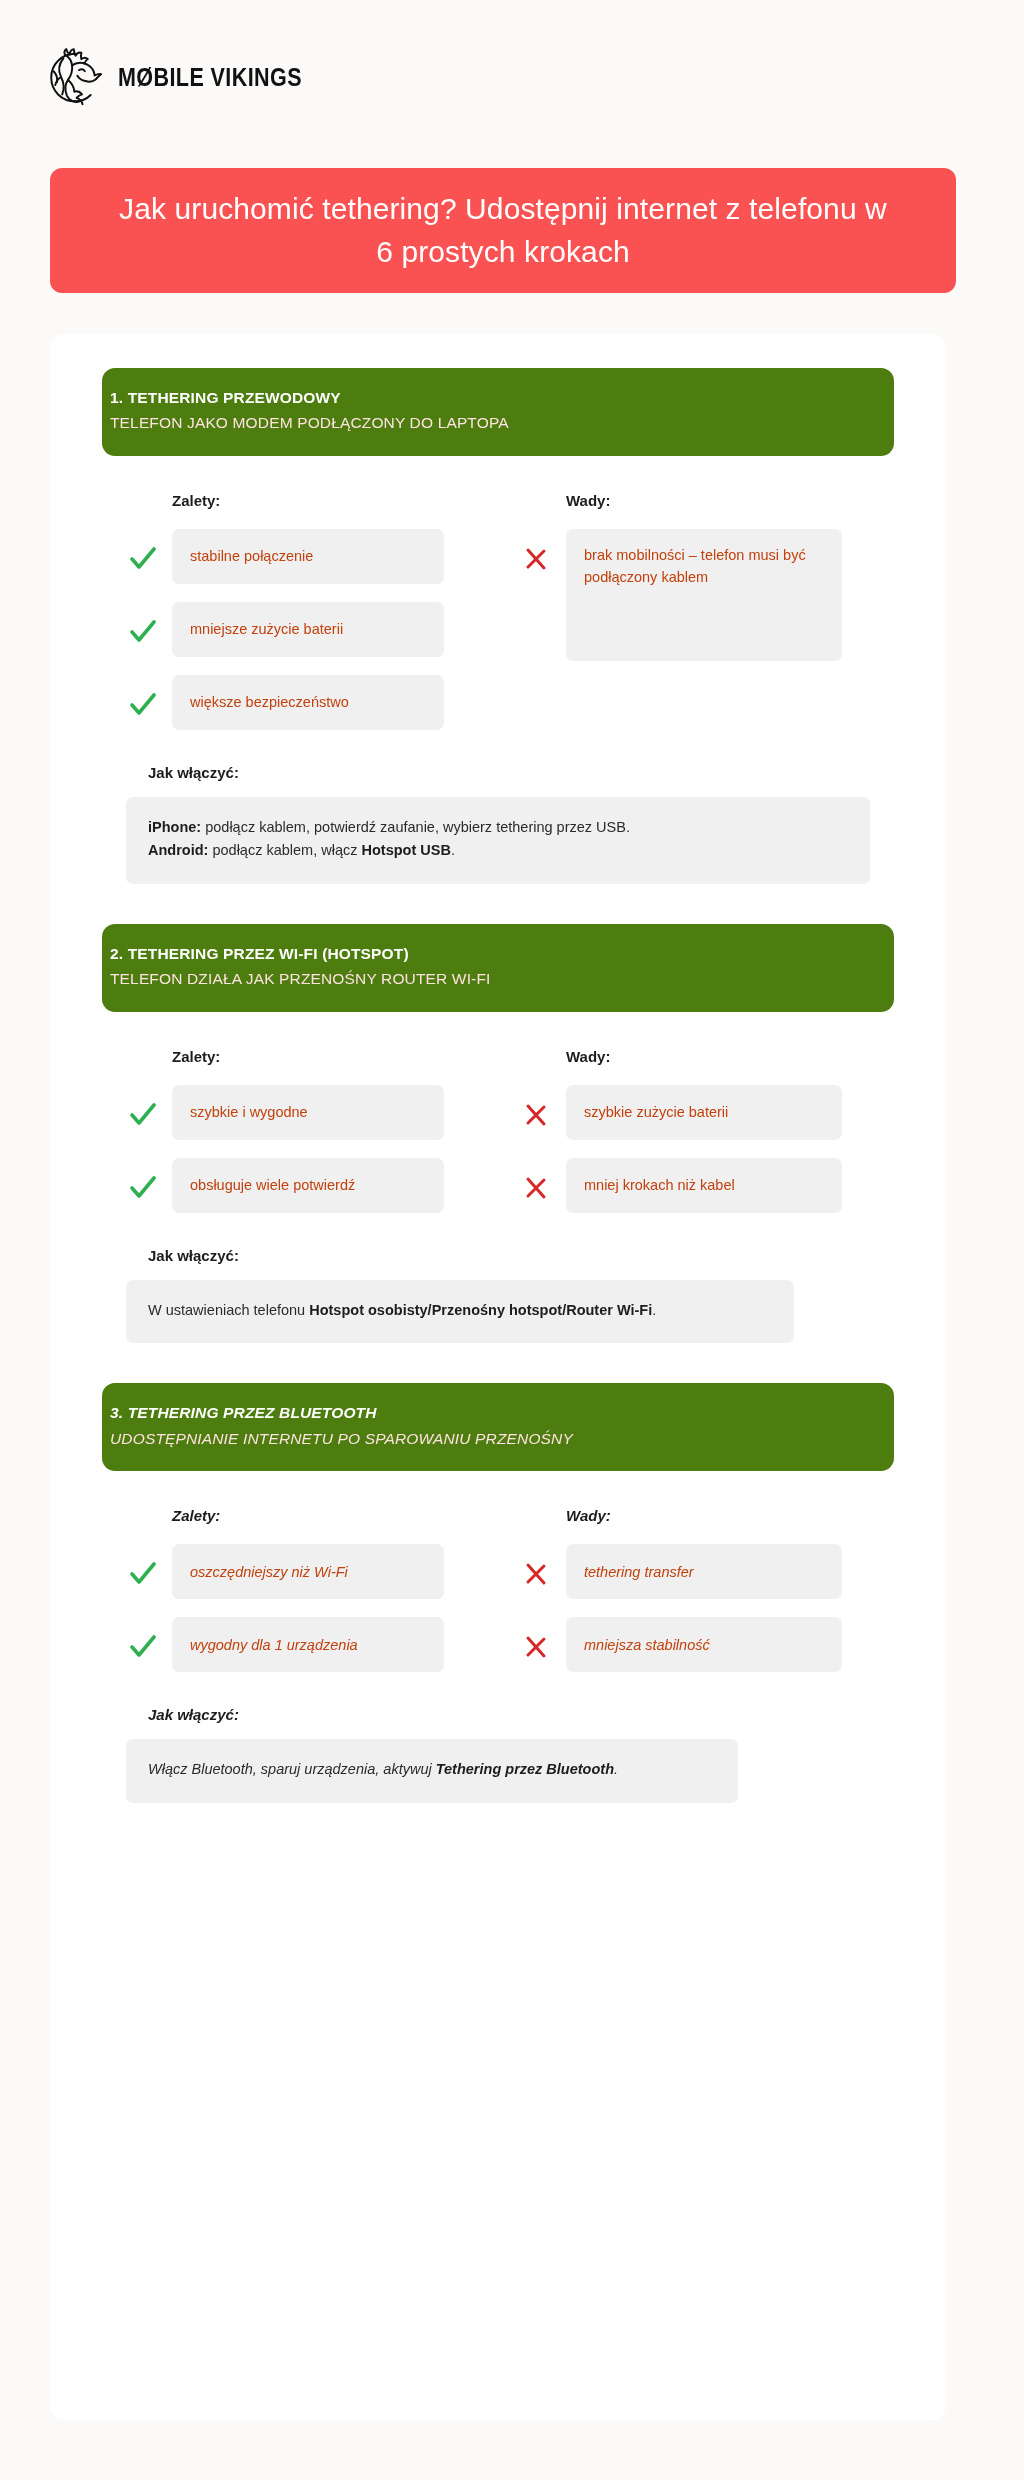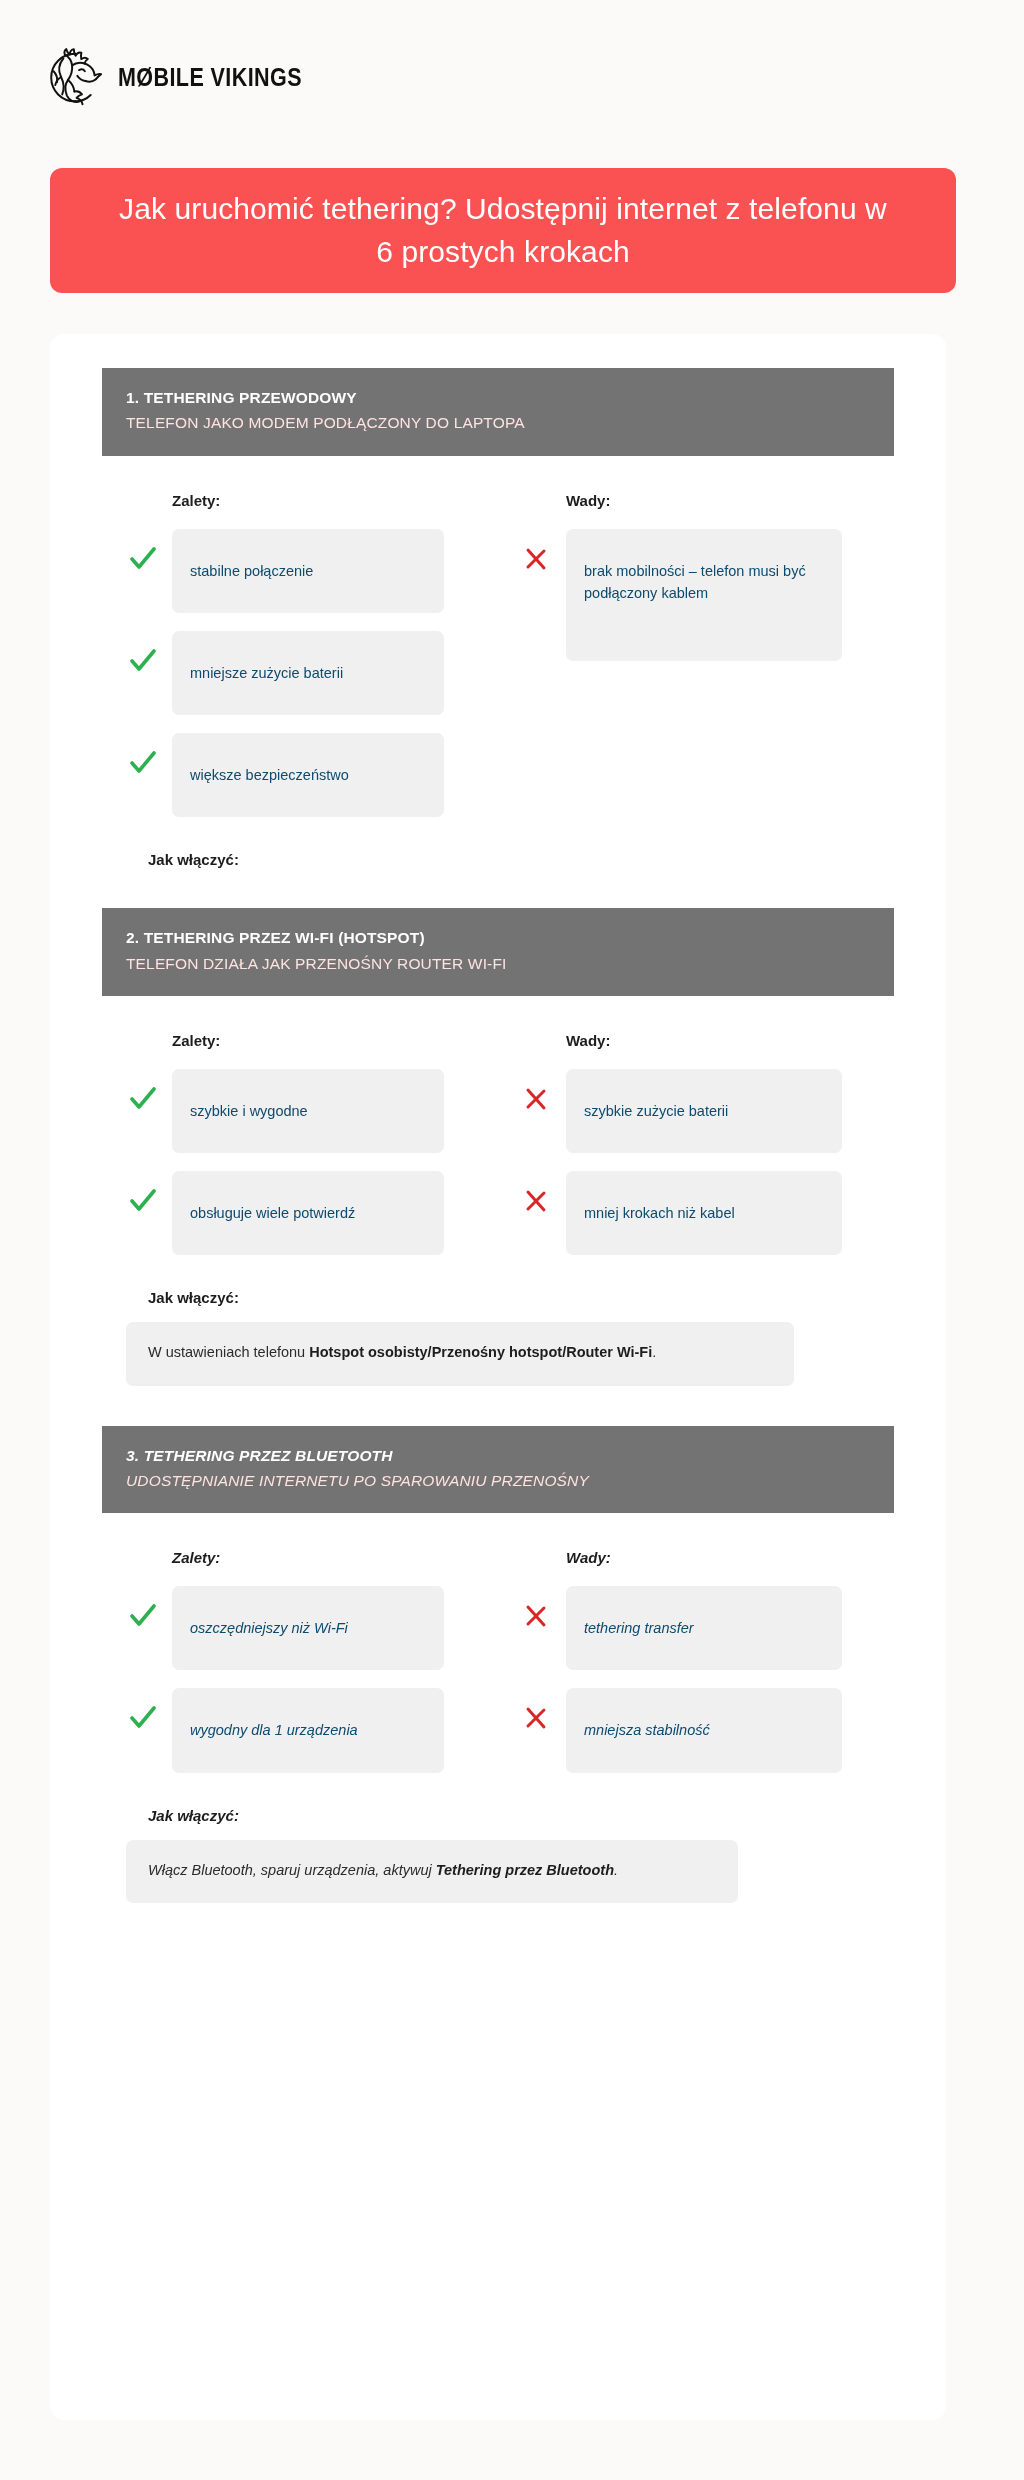--- a/index.html
+++ b/index.html
@@ -78,23 +78,23 @@
     border-radius: 14px;
   }
 
   .sections { padding: 34px 52px 40px 52px; }
 
   
   .step { margin-bottom: 40px; }
   .step:last-child { margin-bottom: 0; font-style: italic; }
 
   .step-header {
-    background: #737373;
-    border-radius: 0;
-    padding: 19px 24px 21px 24px;
+    background: #4d7c0f;
+    border-radius: 13px;
+    padding: 19px 24px 21px 8px;
     min-height: 84px;
   }
   .step-title {
     color: #ffffff;
     font-size: 15.5px;
     font-weight: 700;
     letter-spacing: 0.15px;
     line-height: 1.45;
   }
   .step-sub {
@@ -138,24 +138,24 @@
     align-items: center;
     padding-top: 18px;
     padding-left: 4px;
   }
   .mark svg { display: block; }
 
   .chip {
     flex: 1 1 auto;
     background: #f0f0f0;
     border-radius: 7px;
-    padding: 31px 18px;
+    padding: 15px 18px;
     font-size: 14.5px;
     line-height: 1.52;
-    color: #0c4a6e;
+    color: #c2410c;
     min-height: 55px;
     display: flex;
     align-items: center;
   }
   .chip.tall { align-items: flex-start; }
 
   
   .howto { padding: 0 24px; margin-top: 34px; }
   .howto-label {
     font-size: 15px;
@@ -271,20 +271,28 @@
                   <path d="M20 4 L4 20" fill="none" stroke="#d62828" stroke-width="3" stroke-linecap="round"></path>
                 </svg>
               </span>
               <div class="chip tall">brak mobilności – telefon musi być podłączony kablem</div>
             </div>
           </div>
         </div>
 
         <div class="howto w1">
           <div class="howto-label">Jak włączyć:</div>
+          <div class="howto-box">
+            <span class="howto-line">
+              <b>iPhone:</b><span> podłącz kablem, potwierdź zaufanie, wybierz tethering przez USB.</span>
+            </span>
+            <span class="howto-line">
+              <b>Android:</b><span> podłącz kablem, włącz </span><b>Hotspot USB</b><span>.</span>
+            </span>
+          </div>
         </div>
       </section>
 
       <section class="step s2">
         <div class="step-header">
           <div class="step-title">2. TETHERING PRZEZ WI-FI (HOTSPOT)</div>
           <div class="step-sub">TELEFON DZIAŁA JAK PRZENOŚNY ROUTER WI-FI</div>
         </div>
 
         <div class="columns">

